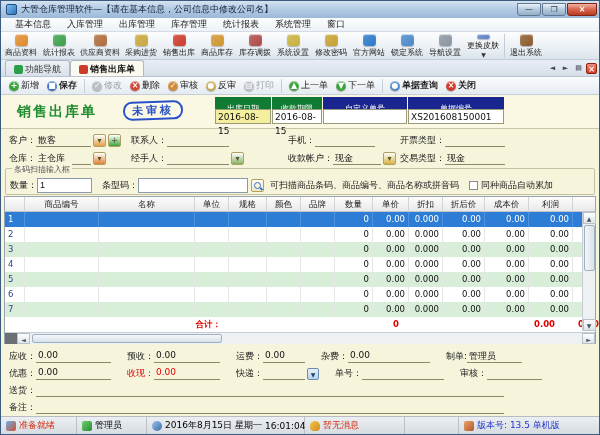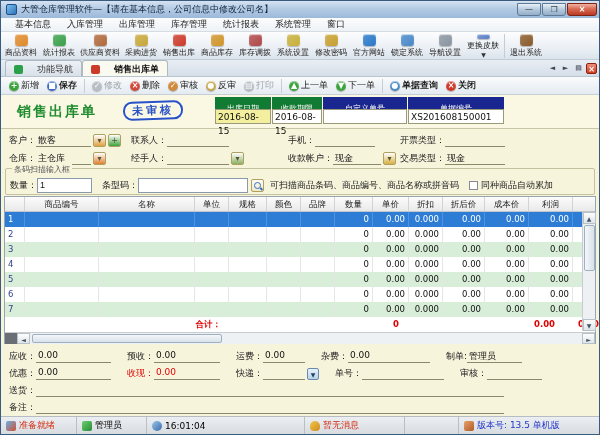--- a/index.html
+++ b/index.html
@@ -35,21 +35,21 @@
     padding:1px 2px; min-width:38px; height:26px; }
   .tbtn .ticon { width:13px; height:13px; border-radius:3px; margin-bottom:1px;
     box-shadow:inset 0 1px 1px rgba(255,255,255,.7), 0 1px 1px rgba(0,0,0,.25); }
   .tbtn .tlabel { font-size:8px; color:#222; white-space:nowrap; }
   .tb-sep { width:1px; height:24px; background:#c3cdd7; margin:0 2px; }
   .dd-arrow { font-size:6px; color:#333; margin-left:1px; }
 
   
   .tabbar { height:17px; background:linear-gradient(#e9eef4,#d5dee8); display:flex;
     align-items:flex-end; padding:1px 2px 0 4px; border-bottom:1px solid #b9c4cf; }
-  .tab { display:flex; align-items:center; gap:14px; font-size:9px; color:#333;
+  .tab { display:flex; align-items:center; gap:2px; font-size:9px; color:#333;
     padding:2px 8px 1px; border:1px solid #aeb9c4; border-bottom:none;
     border-radius:3px 3px 0 0; background:linear-gradient(#eef2f6,#d8e0e9); height:16px; }
   .tab.active { background:#fbfaf0; font-weight:bold; color:#111; }
   .tabicon { width:9px; height:9px; border-radius:2px; }
   .tab-ctrls { margin-left:auto; display:flex; align-items:center; gap:2px; padding-bottom:2px; }
   .tab-ctrl { font-size:7px; color:#445; width:11px; height:11px; line-height:11px; text-align:center; }
   .tab-close { background:linear-gradient(#ef8d77,#d13c20); color:#fff; border:1px solid #8e2410;
     border-radius:2px; font-weight:bold; font-size:8px; }
 
   
@@ -609,20 +609,21 @@
     <div class="sb-seg" style="width:76px">
       <div class="sb-icon" style="background:linear-gradient(135deg,#6ab0e8,#d05030)"></div>
       <span class="sb-red">准备就绪</span>
     </div>
     <div class="sb-seg" style="width:70px">
       <div class="sb-icon" style="background:linear-gradient(135deg,#6ad06a,#2a8a3a)"></div>
       <span>管理员</span>
     </div>
     <div class="sb-seg" style="width:158px">
       <div class="sb-icon" style="background:linear-gradient(135deg,#9ac4ea,#3a6aaa);border-radius:50%"></div>
+      <span>2016年8月15日  星期一</span>
       <span>16:01:04</span>
     </div>
     <div class="sb-seg" style="width:100px">
       <div class="sb-icon" style="background:linear-gradient(135deg,#f0c84a,#d08a20);border-radius:50% 50% 40% 40%"></div>
       <span class="sb-red">暂无消息</span>
     </div>
     <div class="sb-flex"></div>
     <div class="sb-seg" style="border-right:none;width:140px">
       <div class="sb-icon" style="background:linear-gradient(135deg,#e8a06a,#b05a2a)"></div>
       <span class="sb-blue">版本号: 13.5  单机版</span>

